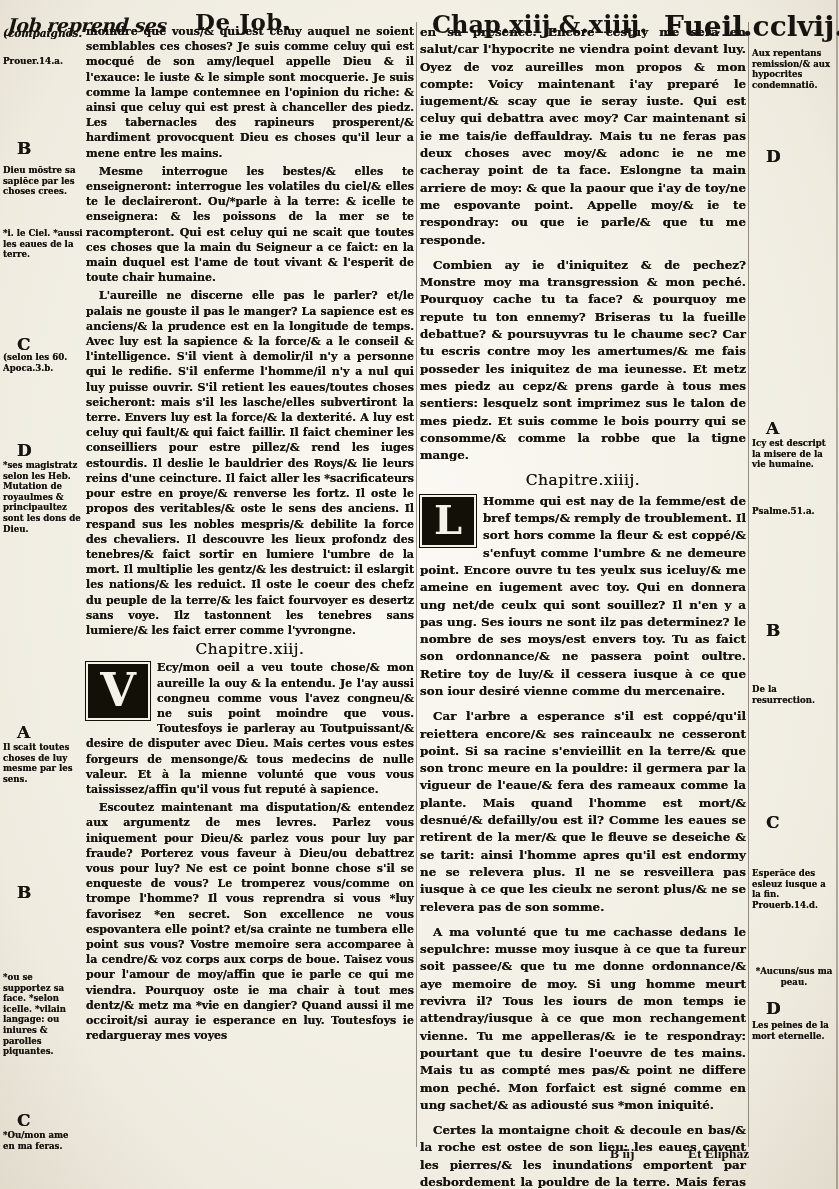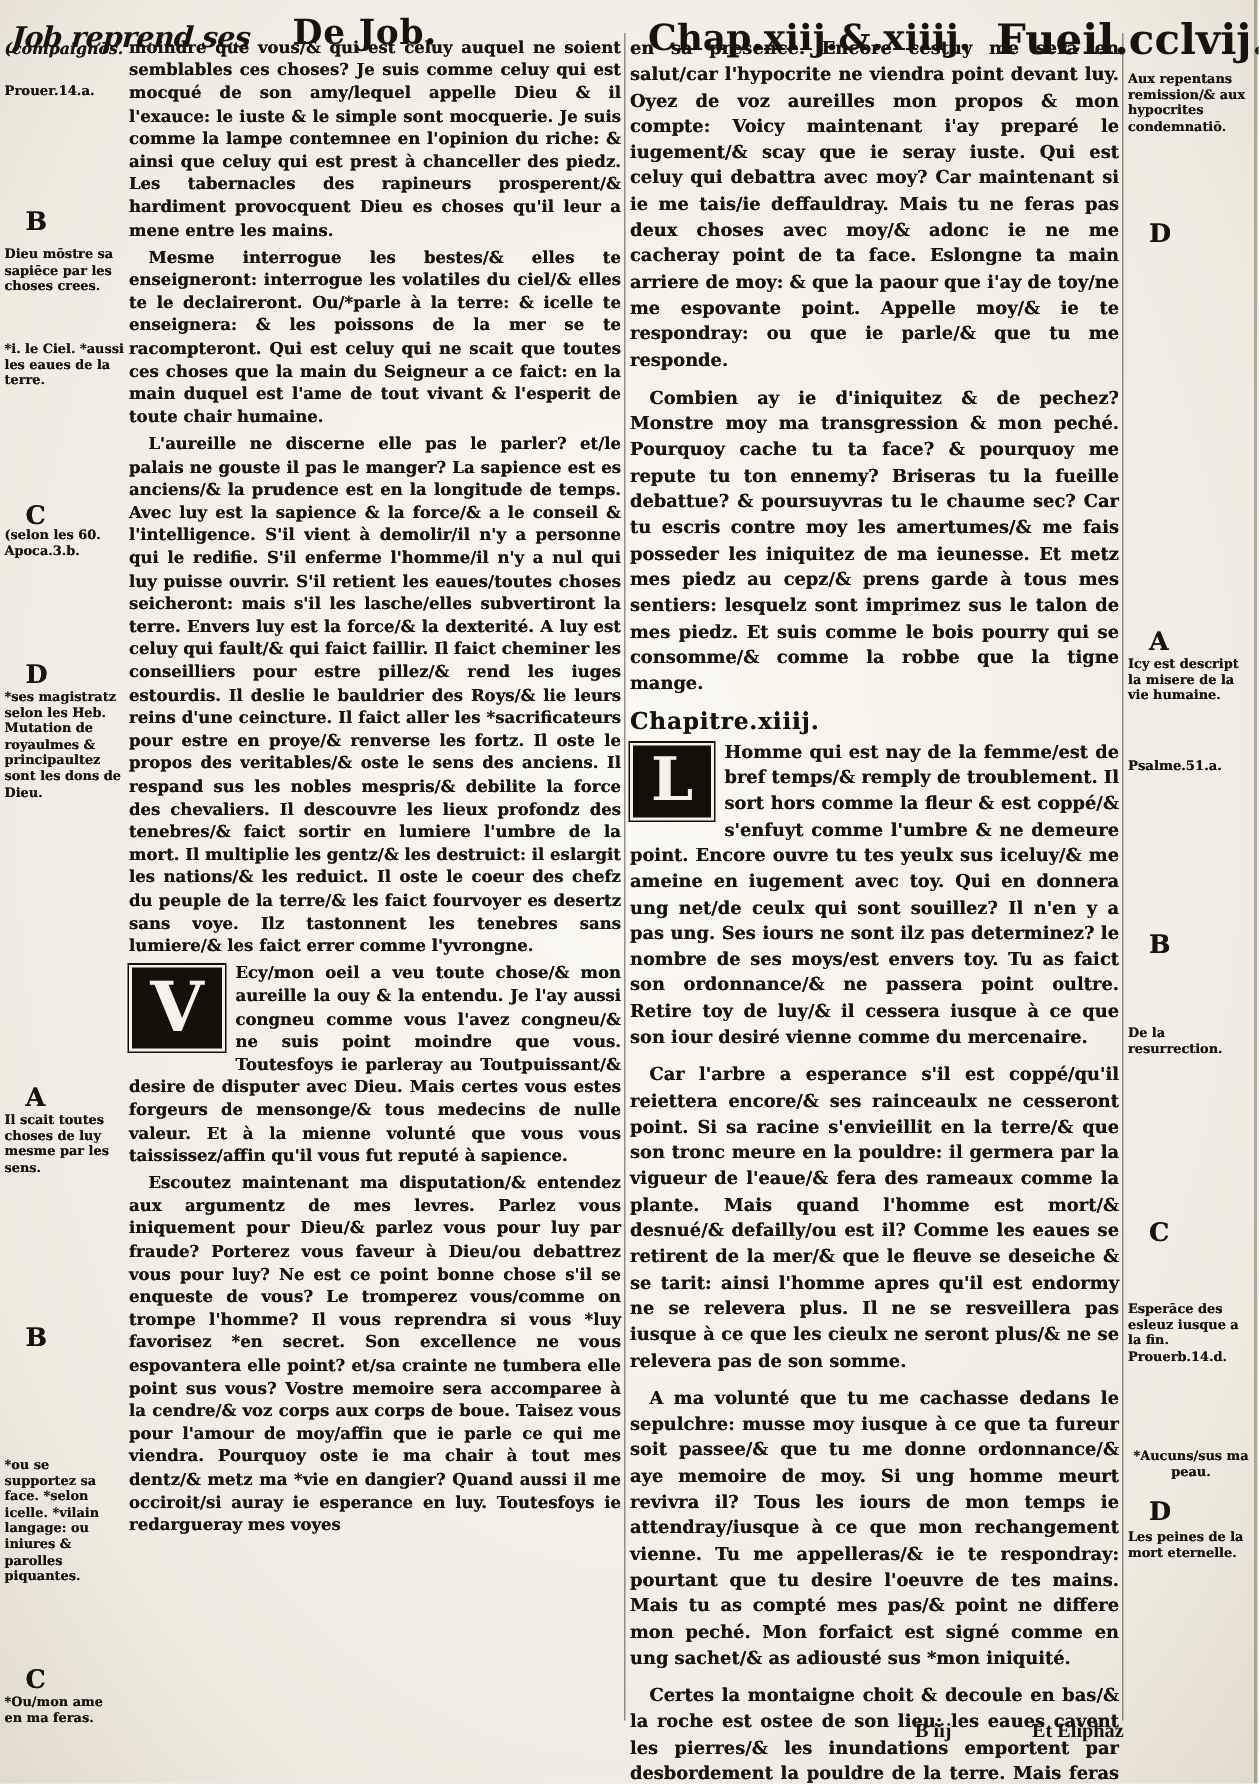--- a/index.html
+++ b/index.html
@@ -18,21 +18,21 @@
   .hdr-chap{position:absolute;left:432px;top:2px;font-size:24px;}
   .hdr-folio{position:absolute;left:664px;top:2px;font-size:28px;}
   
   .col{position:absolute;top:24px;text-align:justify;font-weight:bold;
        text-shadow:0 0 .35px rgba(23,19,14,.85);}
   #col1{left:86px;width:328px;font-size:11px;line-height:15.2px;}
   #col2{left:420px;width:326px;font-size:11.9px;line-height:17.3px;}
   .para{text-indent:13px;margin:0 0 3px 0;}
   #col2 .para{margin-bottom:8px;}
   .para.no-indent{text-indent:0;}
-  .chap-heading{font-weight:bold;font-size:15.5px;margin:4px 0 3px 0;letter-spacing:.5px;}
+  .chap-heading{text-align:center;font-weight:normal;font-size:15.5px;margin:4px 0 3px 0;letter-spacing:.5px;}
   .dropcap{
     float:left;width:64px;height:58px;margin:2px 7px 2px 0;
     background:#131008;color:#f5f2e9;
     font-size:46px;line-height:56px;text-align:center;font-weight:bold;
     box-shadow:inset 0 0 0 2px #f5f2e9, inset 0 0 0 4px #131008, 0 0 0 1px #131008;
     text-shadow:none;
   }
   #col2 .dropcap{width:56px;height:52px;font-size:40px;line-height:50px;}
   
   .margin{position:absolute;top:0;height:1189px;font-weight:bold;}
@@ -80,20 +80,21 @@
       <div class="mnote letter" style="top: 884px;">B</div>
       <div class="mnote note" style="top: 972px;">*ou se supportez sa face. *selon icelle. *vilain langage: ou iniures &amp; parolles piquantes.</div>
       <div class="mnote letter" style="top: 1112px;">C</div>
       <div class="mnote note" style="top: 1130px;">*Ou/mon ame en ma feras.</div>
     </div>
 
   <div id="col1" class="col">
       <div class="para no-indent">moindre que vous/&amp; qui est celuy auquel ne soient semblables ces choses? Je suis comme celuy qui est mocqué de son amy/lequel appelle Dieu &amp; il l'exauce: le iuste &amp; le simple sont mocquerie. Je suis comme la lampe contemnee en l'opinion du riche: &amp; ainsi que celuy qui est prest à chanceller des piedz. Les tabernacles des rapineurs prosperent/&amp; hardiment provocquent Dieu es choses qu'il leur a mene entre les mains.</div>
       <div class="para">Mesme interrogue les bestes/&amp; elles te enseigneront: interrogue les volatiles du ciel/&amp; elles te le declaireront. Ou/*parle à la terre: &amp; icelle te enseignera: &amp; les poissons de la mer se te racompteront. Qui est celuy qui ne scait que toutes ces choses que la main du Seigneur a ce faict: en la main duquel est l'ame de tout vivant &amp; l'esperit de toute chair humaine.</div>
       <div class="para">L'aureille ne discerne elle pas le parler? et/le palais ne gouste il pas le manger? La sapience est es anciens/&amp; la prudence est en la longitude de temps. Avec luy est la sapience &amp; la force/&amp; a le conseil &amp; l'intelligence. S'il vient à demolir/il n'y a personne qui le redifie. S'il enferme l'homme/il n'y a nul qui luy puisse ouvrir. S'il retient les eaues/toutes choses seicheront: mais s'il les lasche/elles subvertiront la terre. Envers luy est la force/&amp; la dexterité. A luy est celuy qui fault/&amp; qui faict faillir. Il faict cheminer les conseilliers pour estre pillez/&amp; rend les iuges estourdis. Il deslie le bauldrier des Roys/&amp; lie leurs reins d'une ceincture. Il faict aller les *sacrificateurs pour estre en proye/&amp; renverse les fortz. Il oste le propos des veritables/&amp; oste le sens des anciens. Il respand sus les nobles mespris/&amp; debilite la force des chevaliers. Il descouvre les lieux profondz des tenebres/&amp; faict sortir en lumiere l'umbre de la mort. Il multiplie les gentz/&amp; les destruict: il eslargit les nations/&amp; les reduict. Il oste le coeur des chefz du peuple de la terre/&amp; les faict fourvoyer es desertz sans voye. Ilz tastonnent les tenebres sans lumiere/&amp; les faict errer comme l'yvrongne.</div>
+      <div class="chap-heading">Chapitre.xiij.</div>
       <div class="para no-indent"><span class="dropcap">V</span>Ecy/mon oeil a veu toute chose/&amp; mon aureille la ouy &amp; la entendu. Je l'ay aussi congneu comme vous l'avez congneu/&amp; ne suis point moindre que vous. Toutesfoys ie parleray au Toutpuissant/&amp; desire de disputer avec Dieu. Mais certes vous estes forgeurs de mensonge/&amp; tous medecins de nulle valeur. Et à la mienne volunté que vous vous taississez/affin qu'il vous fut reputé à sapience.</div>
       <div class="para">Escoutez maintenant ma disputation/&amp; entendez aux argumentz de mes levres. Parlez vous iniquement pour Dieu/&amp; parlez vous pour luy par fraude? Porterez vous faveur à Dieu/ou debattrez vous pour luy? Ne est ce point bonne chose s'il se enqueste de vous? Le tromperez vous/comme on trompe l'homme? Il vous reprendra si vous *luy favorisez *en secret. Son excellence ne vous espovantera elle point? et/sa crainte ne tumbera elle point sus vous? Vostre memoire sera accomparee à la cendre/&amp; voz corps aux corps de boue. Taisez vous pour l'amour de moy/affin que ie parle ce qui me viendra. Pourquoy oste ie ma chair à tout mes dentz/&amp; metz ma *vie en dangier? Quand aussi il me occiroit/si auray ie esperance en luy. Toutesfoys ie redargueray mes voyes</div>
     </div>
   <div id="col2" class="col">
       <div class="para no-indent">en sa presence. Encore cestuy me sera en salut/car l'hypocrite ne viendra point devant luy. Oyez de voz aureilles mon propos &amp; mon compte: Voicy maintenant i'ay preparé le iugement/&amp; scay que ie seray iuste. Qui est celuy qui debattra avec moy? Car maintenant si ie me tais/ie deffauldray. Mais tu ne feras pas deux choses avec moy/&amp; adonc ie ne me cacheray point de ta face. Eslongne ta main arriere de moy: &amp; que la paour que i'ay de toy/ne me espovante point. Appelle moy/&amp; ie te respondray: ou que ie parle/&amp; que tu me responde.</div>
       <div class="para">Combien ay ie d'iniquitez &amp; de pechez? Monstre moy ma transgression &amp; mon peché. Pourquoy cache tu ta face? &amp; pourquoy me repute tu ton ennemy? Briseras tu la fueille debattue? &amp; poursuyvras tu le chaume sec? Car tu escris contre moy les amertumes/&amp; me fais posseder les iniquitez de ma ieunesse. Et metz mes piedz au cepz/&amp; prens garde à tous mes sentiers: lesquelz sont imprimez sus le talon de mes piedz. Et suis comme le bois pourry qui se consomme/&amp; comme la robbe que la tigne mange.</div>
       <div class="chap-heading">Chapitre.xiiij.</div>
       <div class="para no-indent"><span class="dropcap">L</span>Homme qui est nay de la femme/est de bref temps/&amp; remply de troublement. Il sort hors comme la fleur &amp; est coppé/&amp; s'enfuyt comme l'umbre &amp; ne demeure point. Encore ouvre tu tes yeulx sus iceluy/&amp; me ameine en iugement avec toy. Qui en donnera ung net/de ceulx qui sont souillez? Il n'en y a pas ung. Ses iours ne sont ilz pas determinez? le nombre de ses moys/est envers toy. Tu as faict son ordonnance/&amp; ne passera point oultre. Retire toy de luy/&amp; il cessera iusque à ce que son iour desiré vienne comme du mercenaire.</div>
       <div class="para">Car l'arbre a esperance s'il est coppé/qu'il reiettera encore/&amp; ses rainceaulx ne cesseront point. Si sa racine s'envieillit en la terre/&amp; que son tronc meure en la pouldre: il germera par la vigueur de l'eaue/&amp; fera des rameaux comme la plante. Mais quand l'homme est mort/&amp; desnué/&amp; defailly/ou est il? Comme les eaues se retirent de la mer/&amp; que le fleuve se deseiche &amp; se tarit: ainsi l'homme apres qu'il est endormy ne se relevera plus. Il ne se resveillera pas iusque à ce que les cieulx ne seront plus/&amp; ne se relevera pas de son somme.</div>
       <div class="para">A ma volunté que tu me cachasse dedans le sepulchre: musse moy iusque à ce que ta fureur soit passee/&amp; que tu me donne ordonnance/&amp; aye memoire de moy. Si ung homme meurt revivra il? Tous les iours de mon temps ie attendray/iusque à ce que mon rechangement vienne. Tu me appelleras/&amp; ie te respondray: pourtant que tu desire l'oeuvre de tes mains. Mais tu as compté mes pas/&amp; point ne differe mon peché. Mon forfaict est signé comme en ung sachet/&amp; as adiousté sus *mon iniquité.</div>

